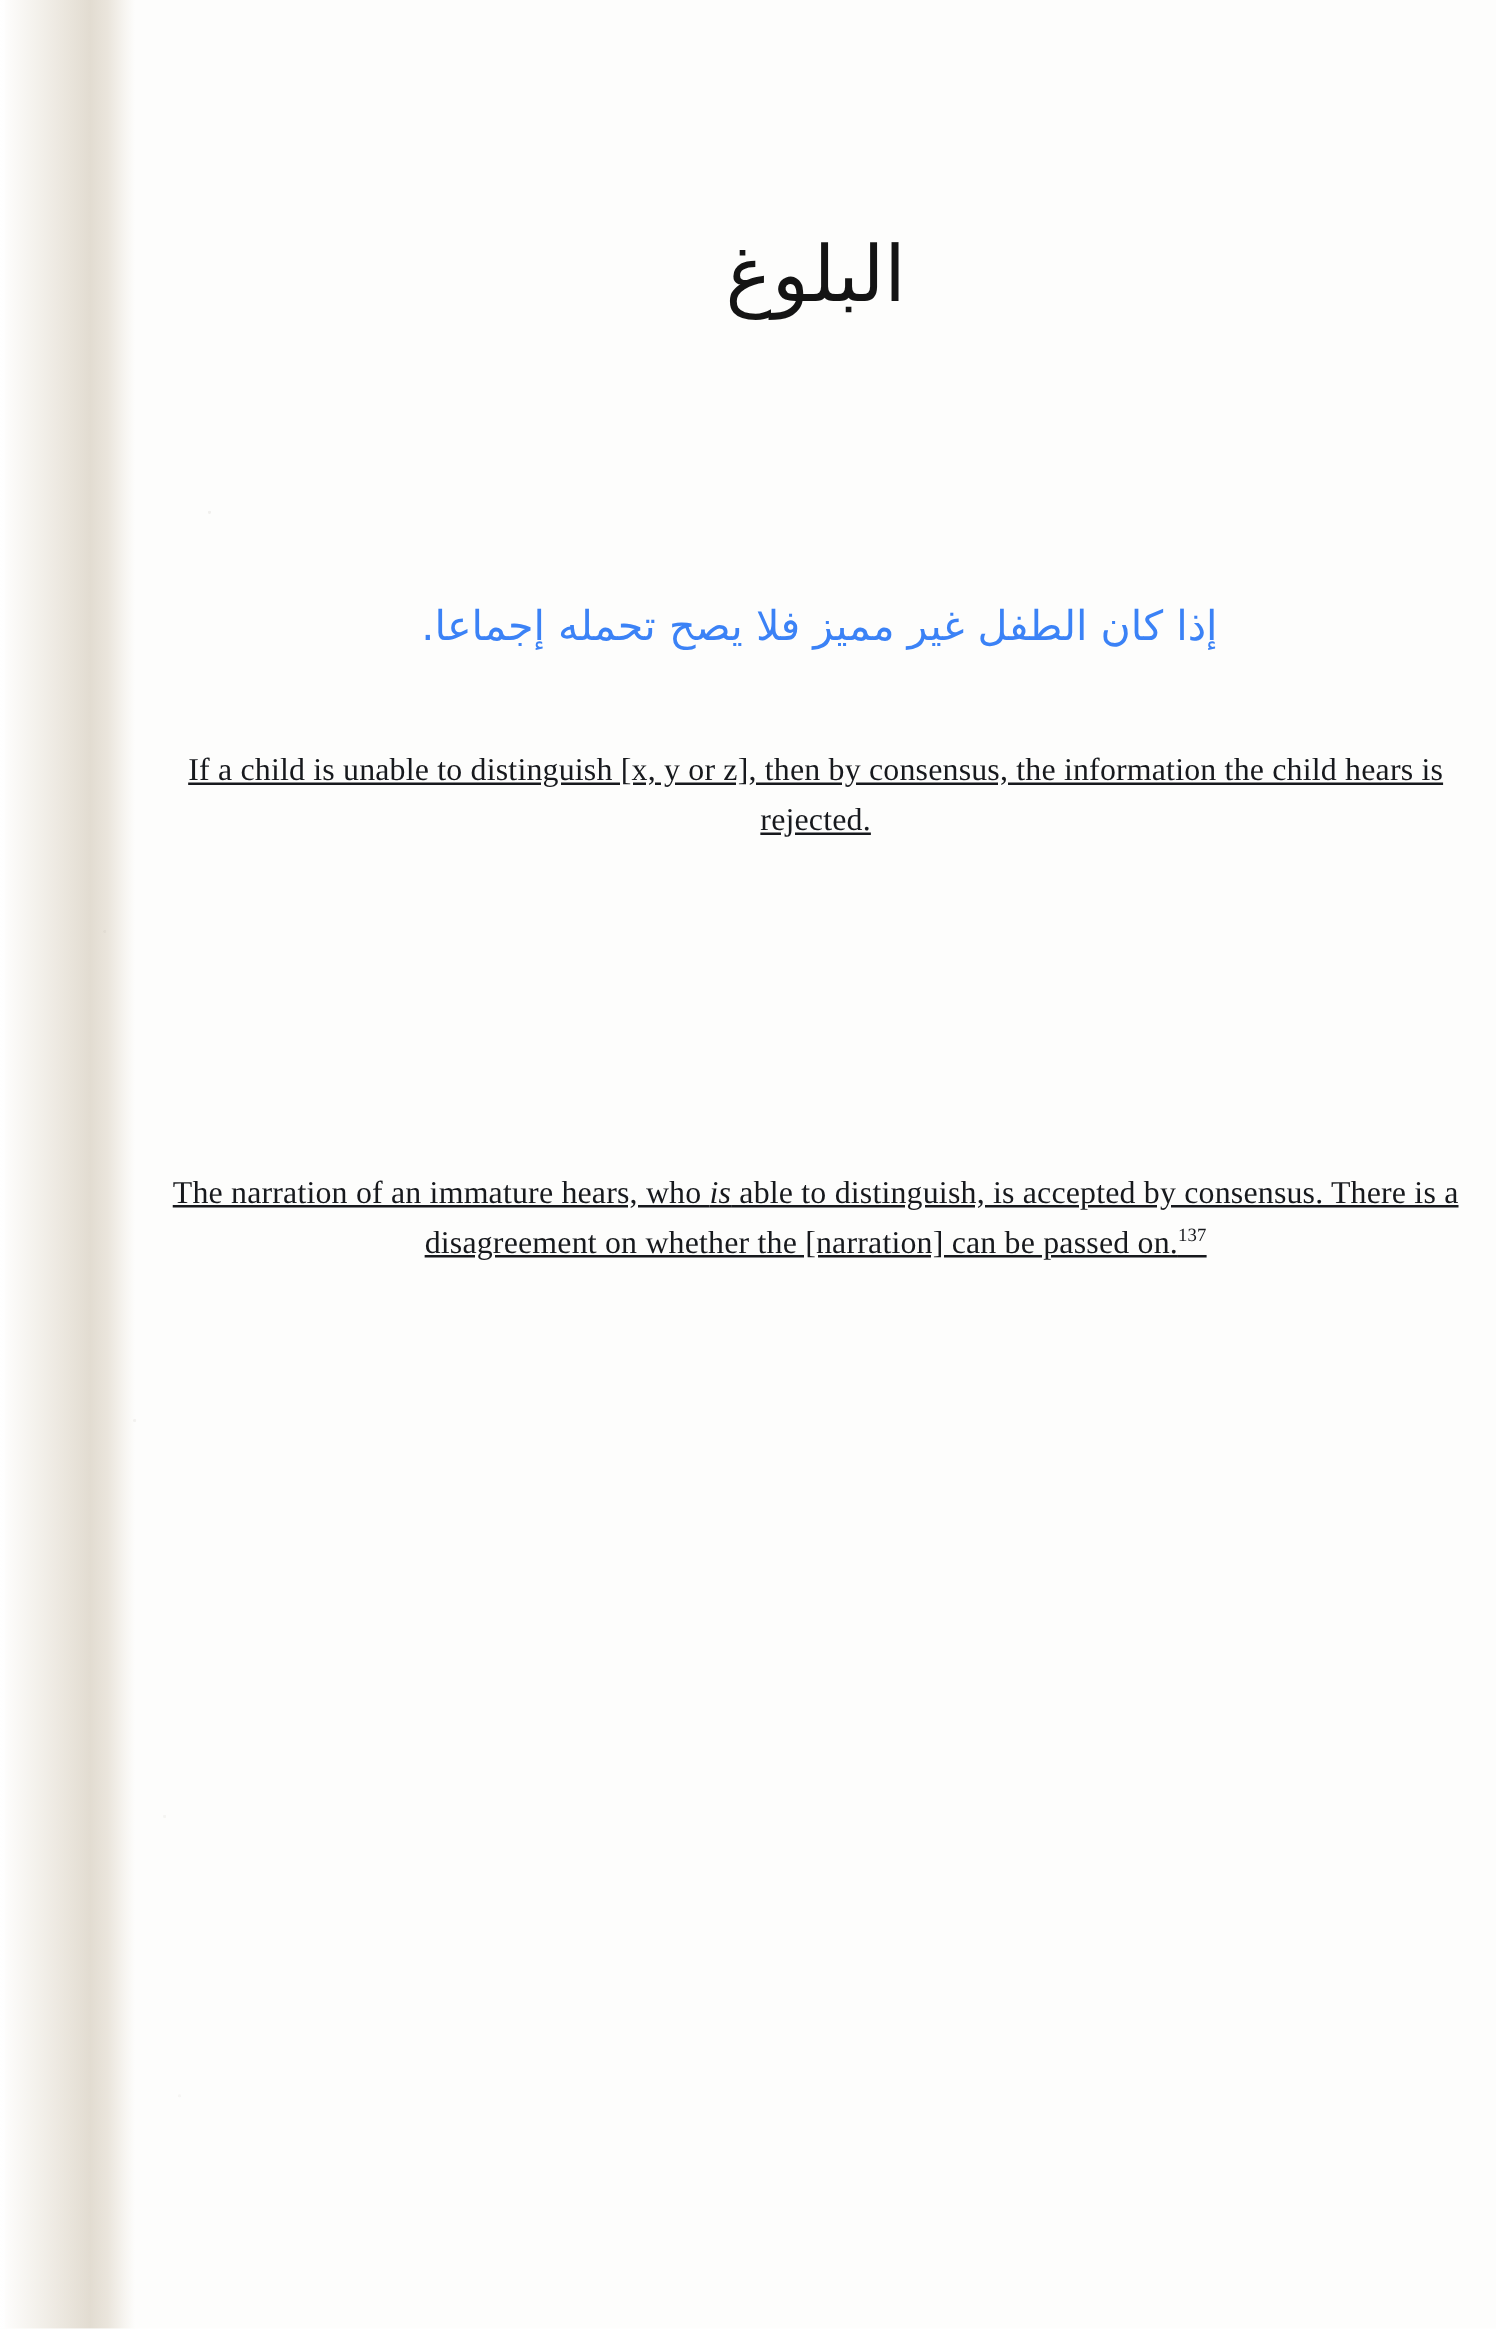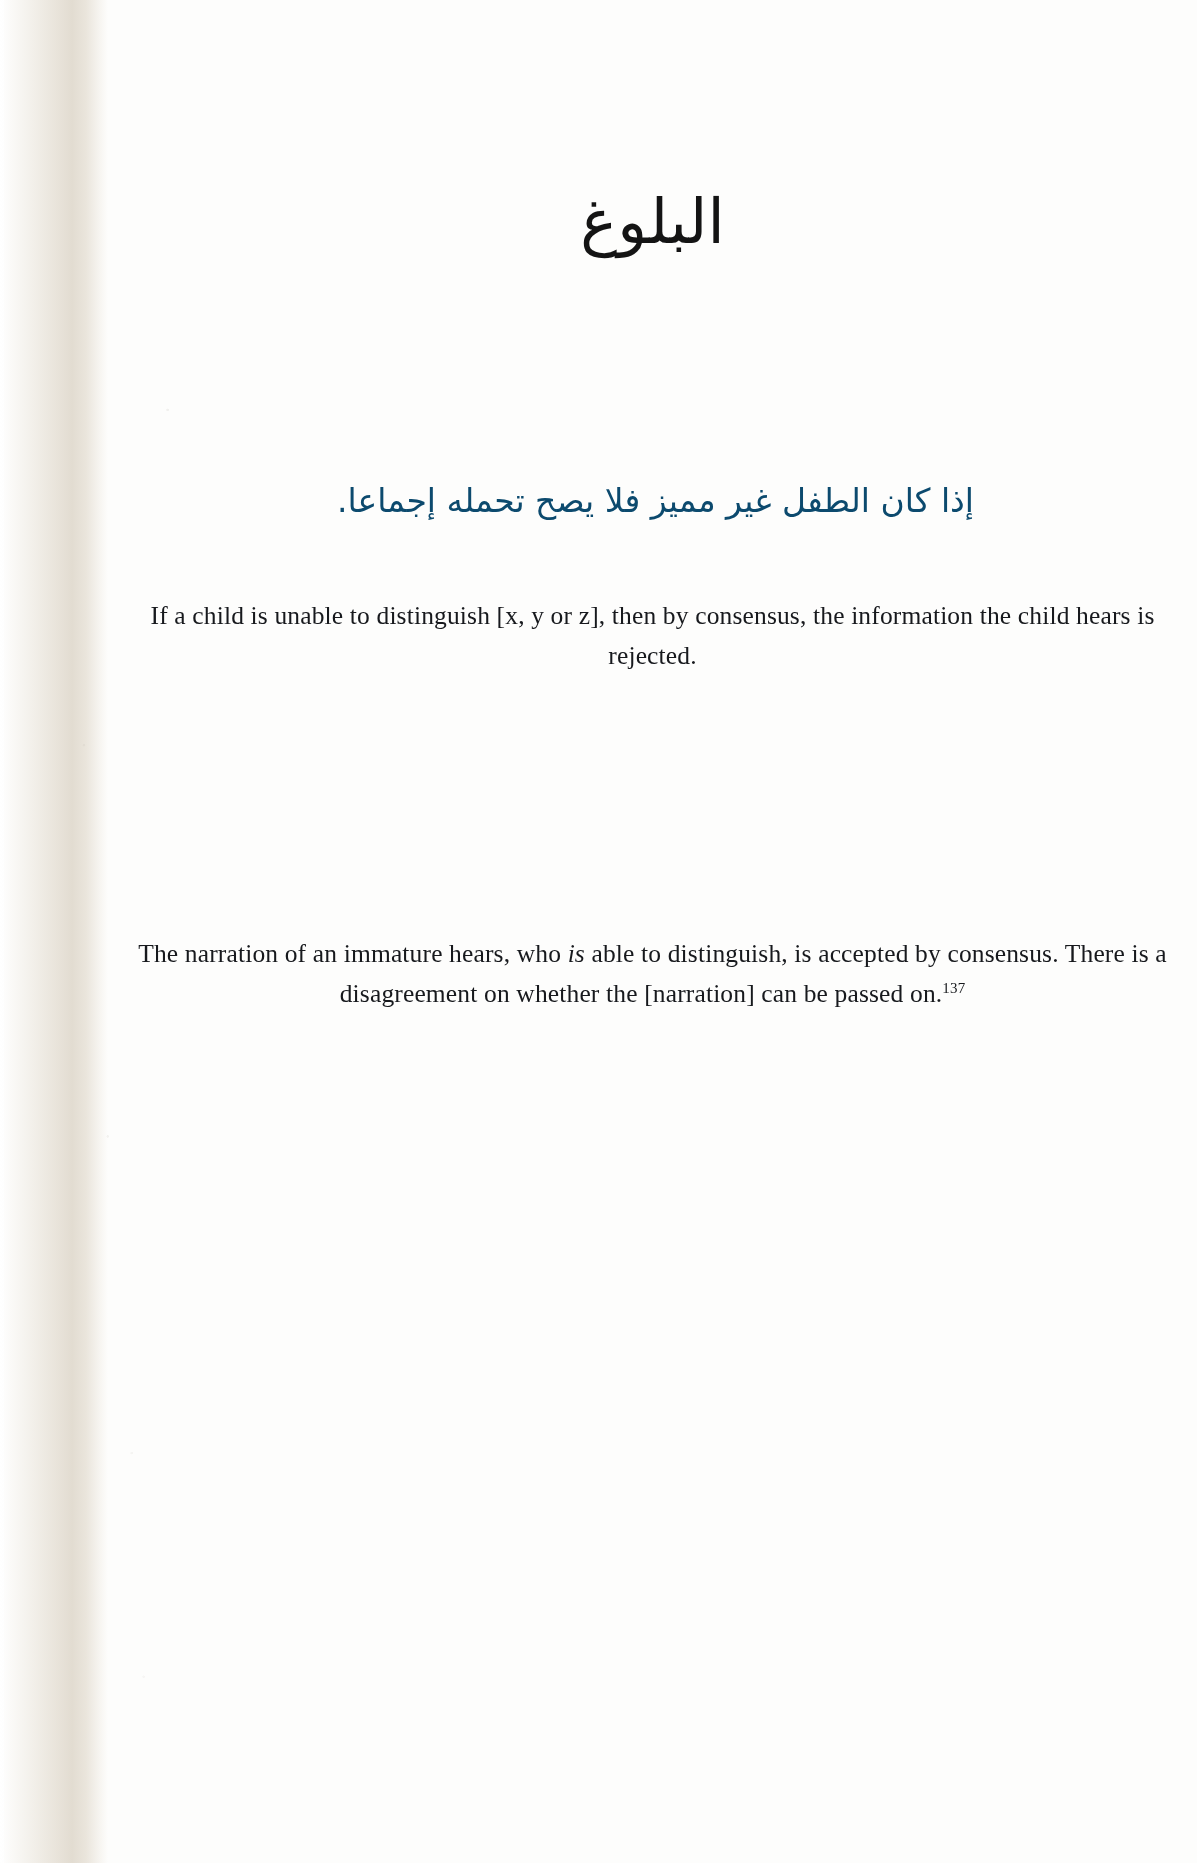--- a/index.html
+++ b/index.html
@@ -70,21 +70,21 @@
     height: 100%;
   }
 
   .title-ar {
     position: absolute;
     top: 186px;
     left: 0;
     width: 1089px;
     text-align: center;
     direction: rtl;
-    font-family: Liberation Sans, sans-serif;
+    font-family: Liberation Serif, serif;
     font-size: 62px;
     line-height: 1.15;
     font-weight: 400;
     color: #141414;
   }
 
   .title-en {
     position: absolute;
     top: 306px;
     left: 0;
@@ -99,32 +99,33 @@
 
   .ar-block {
     position: absolute;
     left: 60px;
     width: 975px;
     direction: rtl;
     text-align: center;
     font-family: "DejaVu Sans", "Liberation Sans", sans-serif;
     font-size: 33px;
     line-height: 1.85;
-    color: #0c4a6e;
+    color: #3b82f6;
   }
 
   .en-block {
     position: absolute;
     left: 0;
     width: 1089px;
     text-align: center;
     font-size: 25.5px;
     line-height: 1.58;
     color: #17191d;
     letter-spacing: .15px;
+    text-decoration: underline;
   }
 
   .ar-1 { top: 470px; }
   .en-1 { top: 596px; }
   .ar-2 { top: 692px; }
   .en-2 { top: 908px; }
 
   .en-block em {
     font-style: italic;
     text-align: center;

